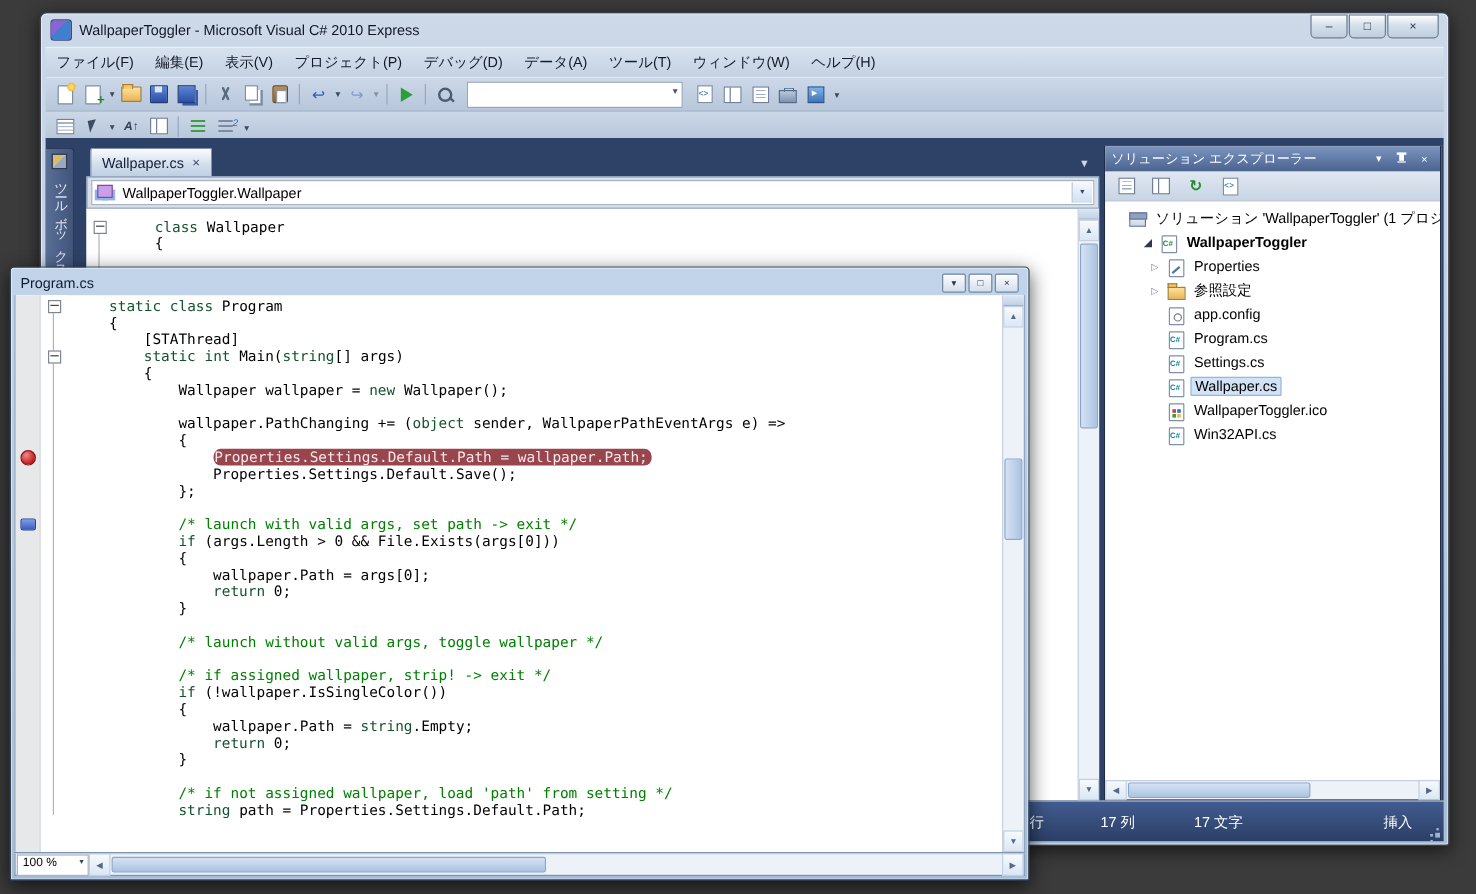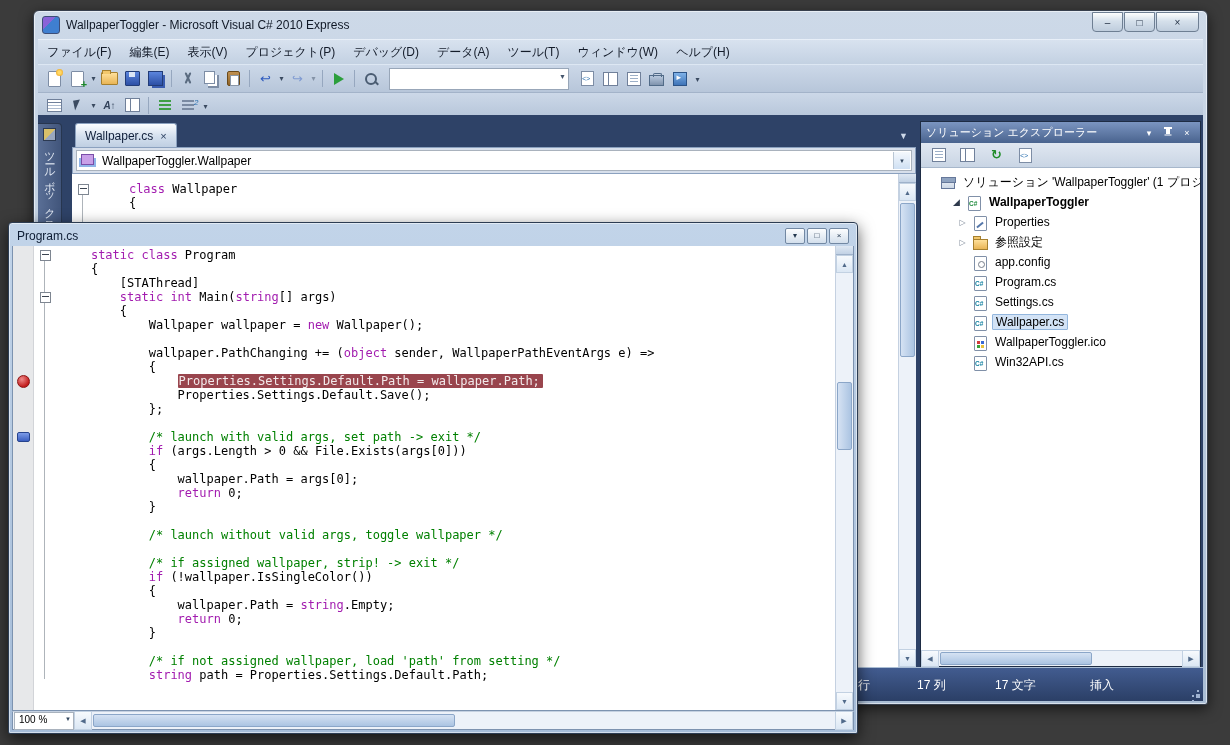--- a/index.html
+++ b/index.html
@@ -103,25 +103,25 @@
   .member-glyph{width:10px;height:10px;flex:none;background:linear-gradient(135deg,#b08ae0,#7a50b8);border:1px solid #543788;border-radius:2px;margin-right:2px;}
   .prop-glyph{width:10px;height:4px;flex:none;background:#8a97a8;border:1px solid #5c6b7e;border-radius:2px;transform:rotate(-40deg);margin-right:2px;}
   .code-surface{flex:1;background:#fff;display:flex;position:relative;overflow:hidden;}
   .outline-col{width:22px;position:relative;flex:none;background:#fff;}
   .oline{position:absolute;width:1px;background:#aeb4ba;left:10px;}
   .obox{position:absolute;left:6px;width:9px;height:9px;background:#fff;border:1px solid #7e8destination;border:1px solid #7e8691;z-index:2;}
   .obox::after{content:"";position:absolute;left:1px;right:1px;top:3px;height:1px;background:#3c4document;background:#3c4552;}
   .code{flex:1;margin:0;font-family:"DejaVu Sans Mono","Liberation Mono",monospace;font-size:12px;line-height:14px;
         overflow:hidden;padding-left:6px;}
   .code div{height:14px;white-space:pre;}
-  .tok-k{color:#a21caf;}
+  .tok-k{color:#14532d;}
   .tok-t{color:#000000;}
   .tok-c{color:#008000;}
   .tok-p{color:#000;}
-  .tok-bp{background:#99454d;color:#f2e9ea;padding:0 3px 0 1px;border-radius:1px;}
+  .tok-bp{background:#99454d;color:#f2e9ea;padding:0 3px 0 1px;border-radius:6px;}
   .vscroll{width:17px;flex:none;background:#edf2f9;border-left:1px solid #c5d1e1;display:flex;flex-direction:column;}
   .sgrip{height:8px;background:linear-gradient(#dfe8f3,#c2d2e5);border-bottom:1px solid #9fb2ca;}
   .sarr{height:16px;display:flex;align-items:center;justify-content:center;font-size:7px;color:#51central;color:#51central;color:#516a8a;
         background:linear-gradient(#f7fafd,#dbe7f4);border:1px solid #c2d1e2;}
   .sarr.bottom{margin-top:auto;}
   .vthumb{width:13px;margin:2px auto 0;background:linear-gradient(90deg,#d5e2f3,#abc4e2);border:1px solid #8ba6c8;border-radius:2px;}
   
   .solx{position:absolute;left:882px;top:6px;bottom:0;width:279px;display:flex;flex-direction:column;border:1px solid #1e2c44;background:#fff;}
   .solx-header{height:21px;flex:none;display:flex;align-items:center;gap:3px;padding:0 5px;color:#fff;font-size:11px;
         background:linear-gradient(#7property,#7b95c1,#49638e);background:linear-gradient(#7b95c1,#49638e);}
@@ -438,21 +438,21 @@
           <span class="harr">▶</span>
         </div>
       </div>
 
     </div>
 
     <div class="statusbar">
       <span style="left:820px;">行</span>
       <span style="left:879px;">17 列</span>
       <span style="left:957px;">17 文字</span>
-      <span style="left:1052px;">挿入</span>
+      <span style="left:1115px;">挿入</span>
       <span class="grip" style="top:auto;"></span>
     </div>
 
   </div>
 
   <div class="fwin">
     <div class="fwin-title">
       <span>Program.cs</span>
       <span class="spacer"></span>
       <span class="fbtn">▾</span>

